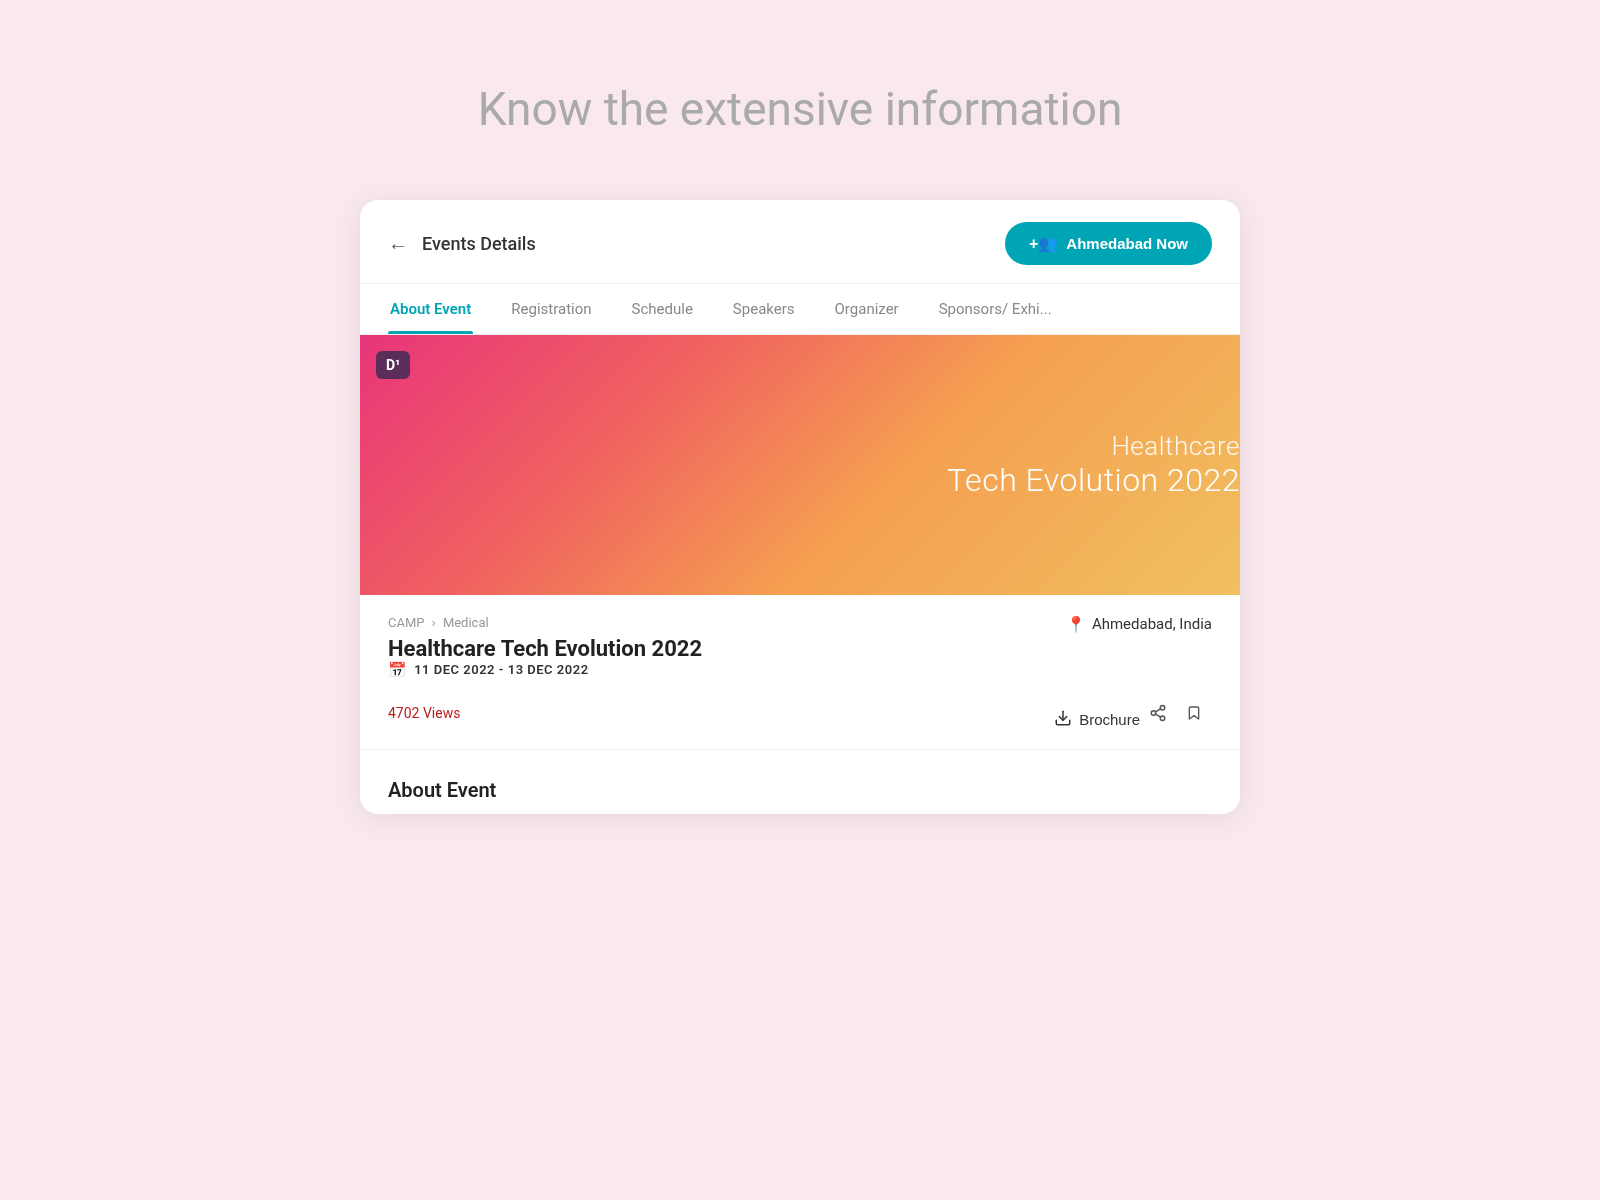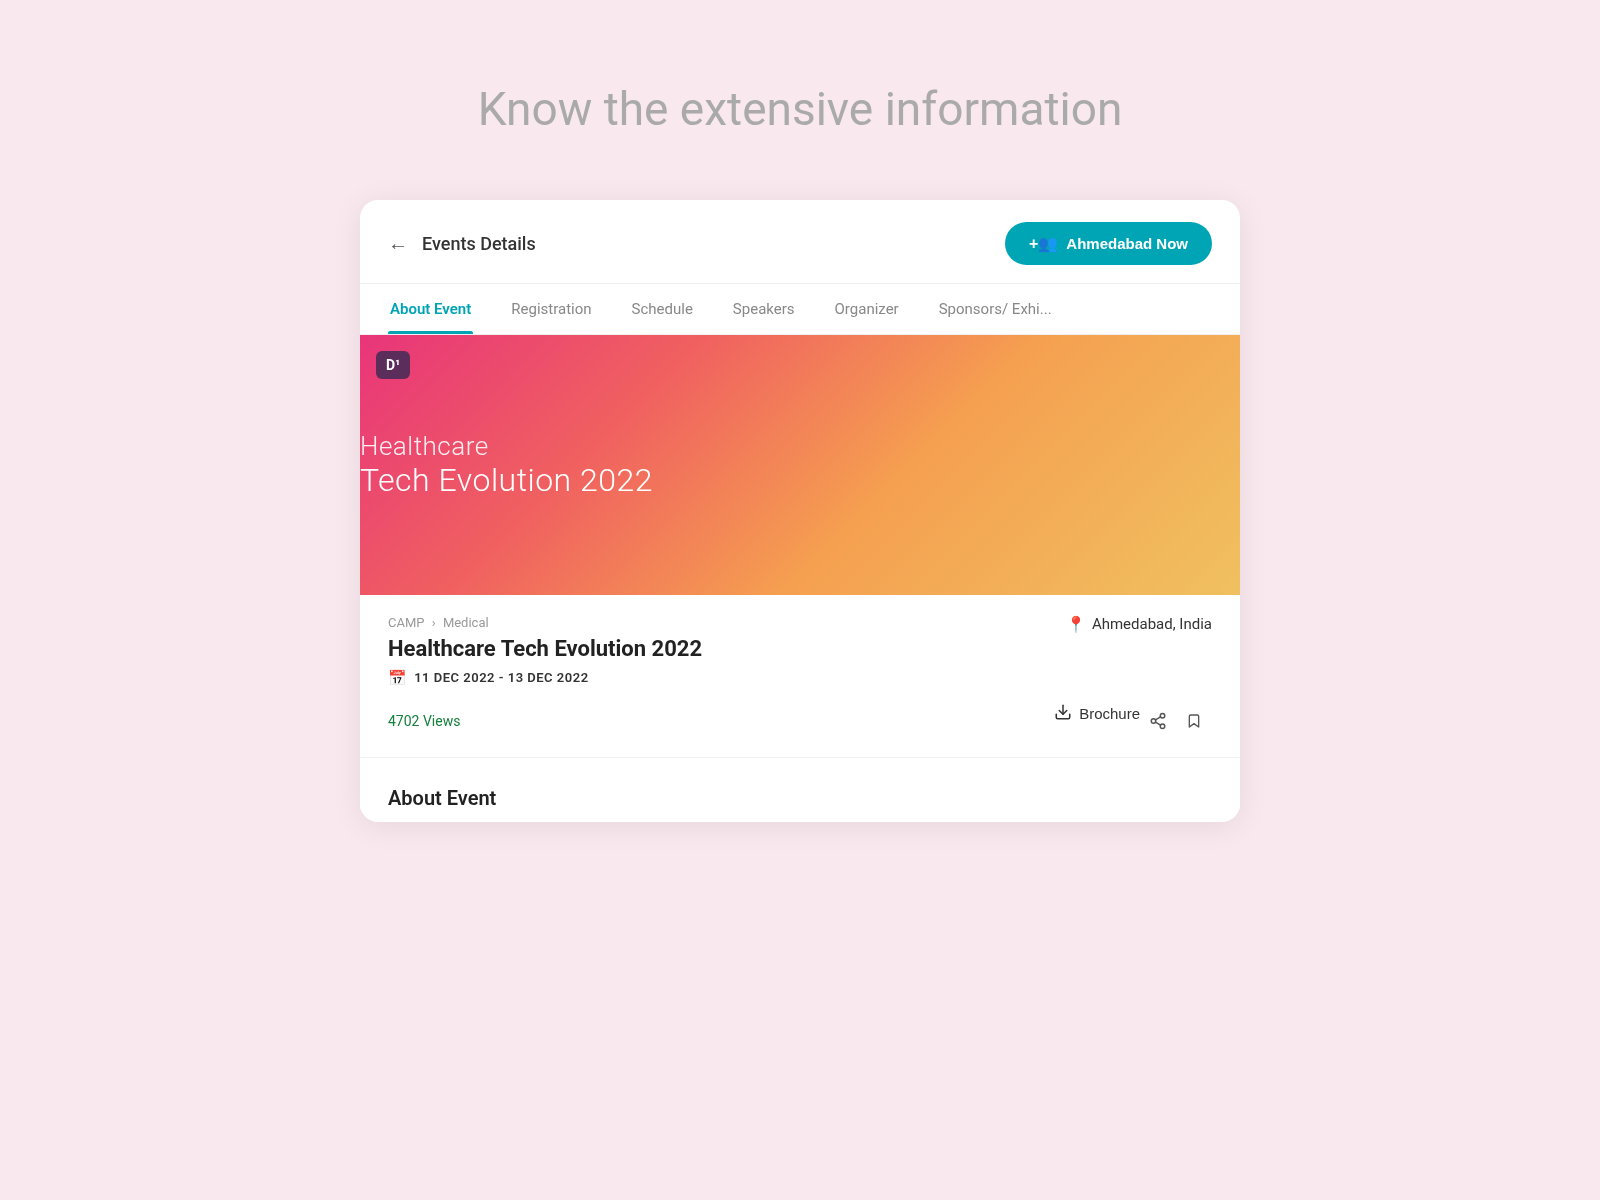--- a/index.html
+++ b/index.html
@@ -117,21 +117,21 @@
       text-overflow: ellipsis;
     }
 
     
     .event-banner {
       width: 100%;
       height: 260px;
       background: linear-gradient(135deg, #e8357a 0%, #f06060 30%, #f5a050 60%, #f0c060 100%);
       position: relative;
       display: flex;
-      align-items: flex-start;
+      align-items: flex-end;
       justify-content: center;
       flex-direction: column;
     }
 
     .banner-logo {
       position: absolute;
       top: 16px;
       left: 16px;
       background: #5a2d5a;
       color: #fff;
@@ -174,21 +174,21 @@
     }
 
     .event-breadcrumb span.separator {
       margin: 0 4px;
     }
 
     .event-name {
       font-size: 22px;
       font-weight: 700;
       color: #222;
-      margin-bottom: 8px;
+      margin-bottom: 0;
     }
 
     .event-date {
       display: flex;
       align-items: center;
       gap: 7px;
       font-size: 13px;
       font-weight: 600;
       color: #333;
       letter-spacing: 0.5px;
@@ -213,26 +213,26 @@
 
     .event-info-bottom {
       display: flex;
       justify-content: space-between;
       align-items: center;
       margin-top: 16px;
     }
 
     .views-count {
       font-size: 14px;
-      color: #15803d;
+      color: #b91c1c;
     }
 
     .action-buttons {
       display: flex;
-      align-items: flex-start;
+      align-items: flex-end;
     }
 
     .brochure-btn {
       display: flex;
       align-items: center;
       gap: 7px;
       font-size: 15px;
       color: #333;
       font-weight: 500;
       cursor: pointer;

